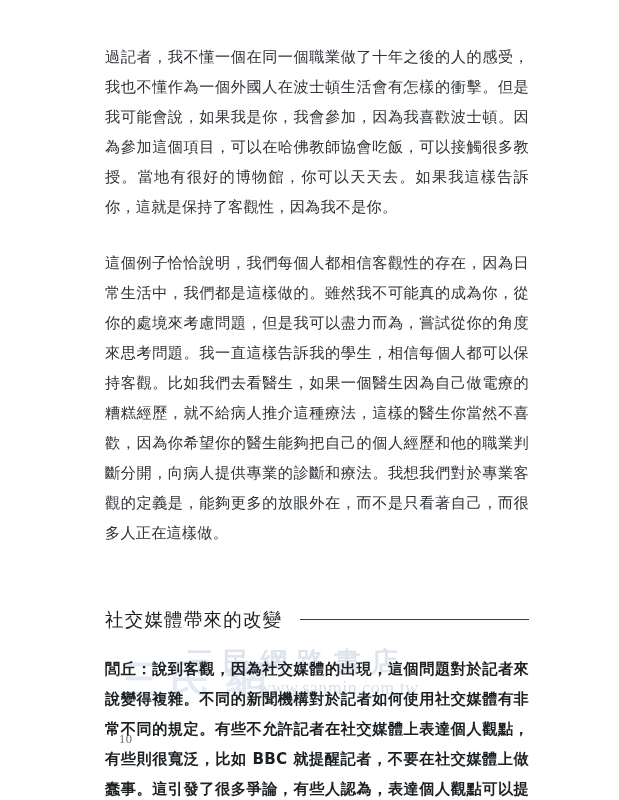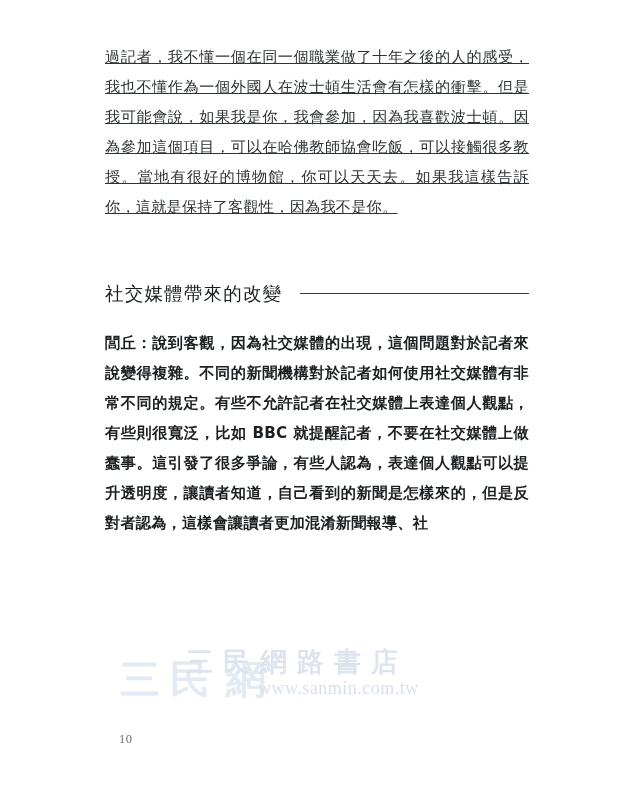--- a/index.html
+++ b/index.html
@@ -80,21 +80,20 @@
 
   p.body-para {
     margin: 0 0 26px 0;
     font-size: 15.2px;
     line-height: 30px;
     color: #2f3337;
     text-align: justify;
     text-justify: inter-character;
     letter-spacing: 0.2px;
     font-family: "DejaVu Sans", "Liberation Sans", sans-serif;
-    text-decoration: underline;
   }
 
   p.body-para.last {
     margin-bottom: 0;
   }
 
   p.bold-para {
     margin: 0;
     font-size: 15.2px;
     line-height: 30px;
@@ -149,20 +148,21 @@
     <span class="wm-glyph wm-g2">民</span>
     <span class="wm-glyph wm-g3">網</span>
     <span class="wm-cjk">三民網路書店</span>
     <span class="wm-url">www.sanmin.com.tw</span>
   </div>
 
   <div id="content">
 
     <p class="body-para">過記者，我不懂一個在同一個職業做了十年之後的人的感受，我也不懂作為一個外國人在波士頓生活會有怎樣的衝擊。但是我可能會說，如果我是你，我會參加，因為我喜歡波士頓。因為參加這個項目，可以在哈佛教師協會吃飯，可以接觸很多教授。當地有很好的博物館，你可以天天去。如果我這樣告訴你，這就是保持了客觀性，因為我不是你。</p>
 
+    <p class="body-para last">這個例子恰恰說明，我們每個人都相信客觀性的存在，因為日常生活中，我們都是這樣做的。雖然我不可能真的成為你，從你的處境來考慮問題，但是我可以盡力而為，嘗試從你的角度來思考問題。我一直這樣告訴我的學生，相信每個人都可以保持客觀。比如我們去看醫生，如果一個醫生因為自己做電療的糟糕經歷，就不給病人推介這種療法，這樣的醫生你當然不喜歡，因為你希望你的醫生能夠把自己的個人經歷和他的職業判斷分開，向病人提供專業的診斷和療法。我想我們對於專業客觀的定義是，能夠更多的放眼外在，而不是只看著自己，而很多人正在這樣做。</p>
 
     <div id="section-heading">
       <span class="heading-text">社交媒體帶來的改變</span>
       <span class="heading-rule"></span>
     </div>
 
     <p class="bold-para">閭丘：說到客觀，因為社交媒體的出現，這個問題對於記者來說變得複雜。不同的新聞機構對於記者如何使用社交媒體有非常不同的規定。有些不允許記者在社交媒體上表達個人觀點，有些則很寬泛，比如 BBC 就提醒記者，不要在社交媒體上做蠢事。這引發了很多爭論，有些人認為，表達個人觀點可以提升透明度，讓讀者知道，自己看到的新聞是怎樣來的，但是反對者認為，這樣會讓讀者更加混淆新聞報導、社</p>
 
   </div>
 

